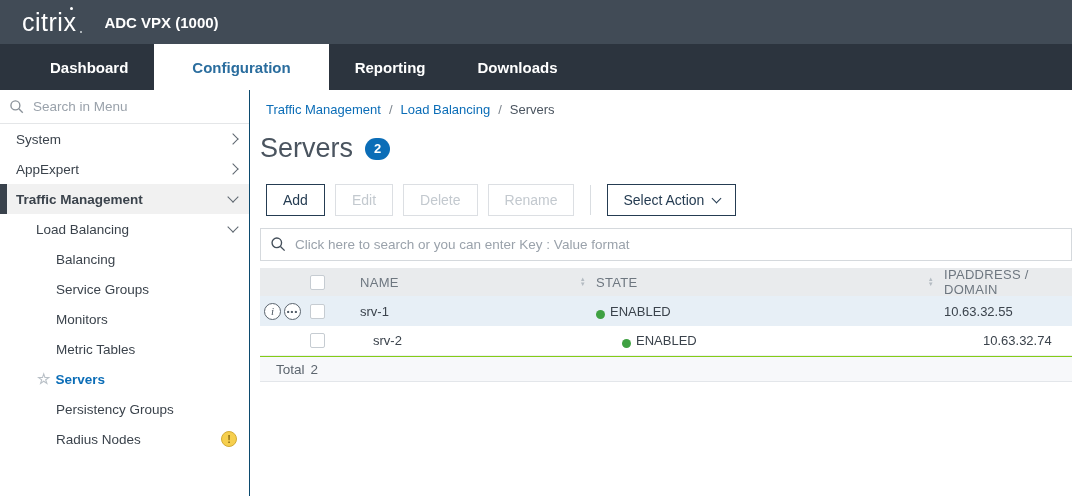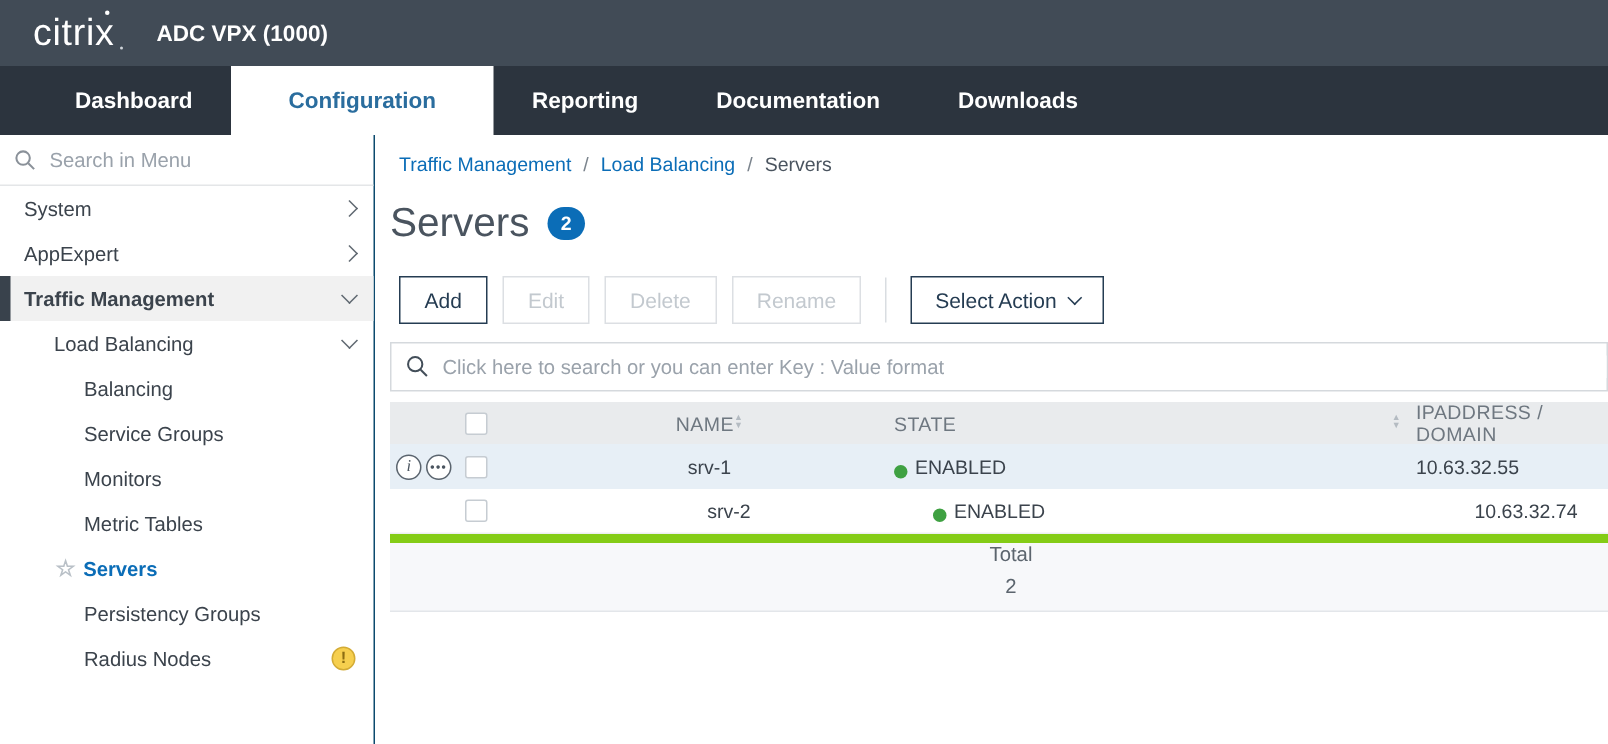--- a/index.html
+++ b/index.html
@@ -76,46 +76,45 @@
   .t-head { background:#e9ebed; height:28px; color:#6e7780; letter-spacing:0.3px; }
   .t-row.selected { background:#e7eff6; }
   .t-row.plain { border-bottom:1px solid #edeff1;gap:13px; }
   .col-first { width:100px; display:flex; align-items:center; flex-shrink:0; padding-left:4px; }
   .row-icons { width:46px; display:flex; align-items:center; gap:3px; }
   .cicon { width:17px; height:17px; border-radius:50%; border:1px solid #5a646e; color:#4a545f;
     display:flex; align-items:center; justify-content:center; background:#fff; cursor:pointer; flex-shrink:0; }
   .cicon.info { font-size:11px; font-style:italic; font-family:"Liberation Serif", serif; }
   .cicon.more { font-size:8px; letter-spacing:1px; font-weight:bold; }
   .checkbox { width:15px; height:15px; border:1px solid #c6ccd2; border-radius:2px; background:#fff; cursor:pointer; }
-  .col-name { width:236px; display:flex; align-items:center; justify-content:center; padding-right:10px; }
+  .col-name { width:236px; display:flex; align-items:center; justify-content:space-between; padding-right:10px; }
   .col-state { width:348px; display:flex; align-items:center; justify-content:space-between; padding-right:10px; }
   .col-ip { flex:1; }
   .sort { display:flex; flex-direction:column; line-height:5px; font-size:6px; color:#b4bbc2; }
   .dot { width:9px; height:9px; border-radius:50%; background:#3fa142; display:inline-block; margin-right:5px; vertical-align:-1px; }
   .state-cell { display:flex; align-items:flex-end; }
-  .total-row { height:52px; background:#f7f8fa; border-top:6px solid #84cc16; border-bottom:1px solid #e3e6ea;
-    display:flex; align-items:center; padding-left:16px; color:#5c656e; font-size:13.5px; gap:6px;flex-direction:column; }
+  .total-row { height:26px; background:#f7f8fa; border-top:1px solid #84cc16; border-bottom:1px solid #e3e6ea;
+    display:flex; align-items:center; padding-left:16px; color:#5c656e; font-size:13.5px; gap:6px; }
 </style>
 </head>
 <body>
 
 <div class="topbar">
   <div class="logo">
     <span>citrix</span>
     <span class="x-dot"></span>
     <span class="tm-dot"></span>
   </div>
   <div class="product-title">ADC VPX (1000)</div>
 </div>
 
 <div class="navbar">
   <div class="nav-tab">Dashboard</div>
   <div class="nav-tab active">Configuration</div>
   <div class="nav-tab">Reporting</div>
-  <div class="nav-tab">Documentation</div>
   <div class="nav-tab">Downloads</div>
 </div>
 
 <div class="main">
 
   <div class="sidebar">
     <div class="side-search">
       <svg width="16" height="16" viewBox="0 0 20 20">
         <circle cx="8" cy="8" r="5.6" fill="none" stroke="currentColor" stroke-width="1.7"></circle>
         <line x1="12.3" y1="12.3" x2="17.2" y2="17.2" stroke="currentColor" stroke-width="1.7"></line>

